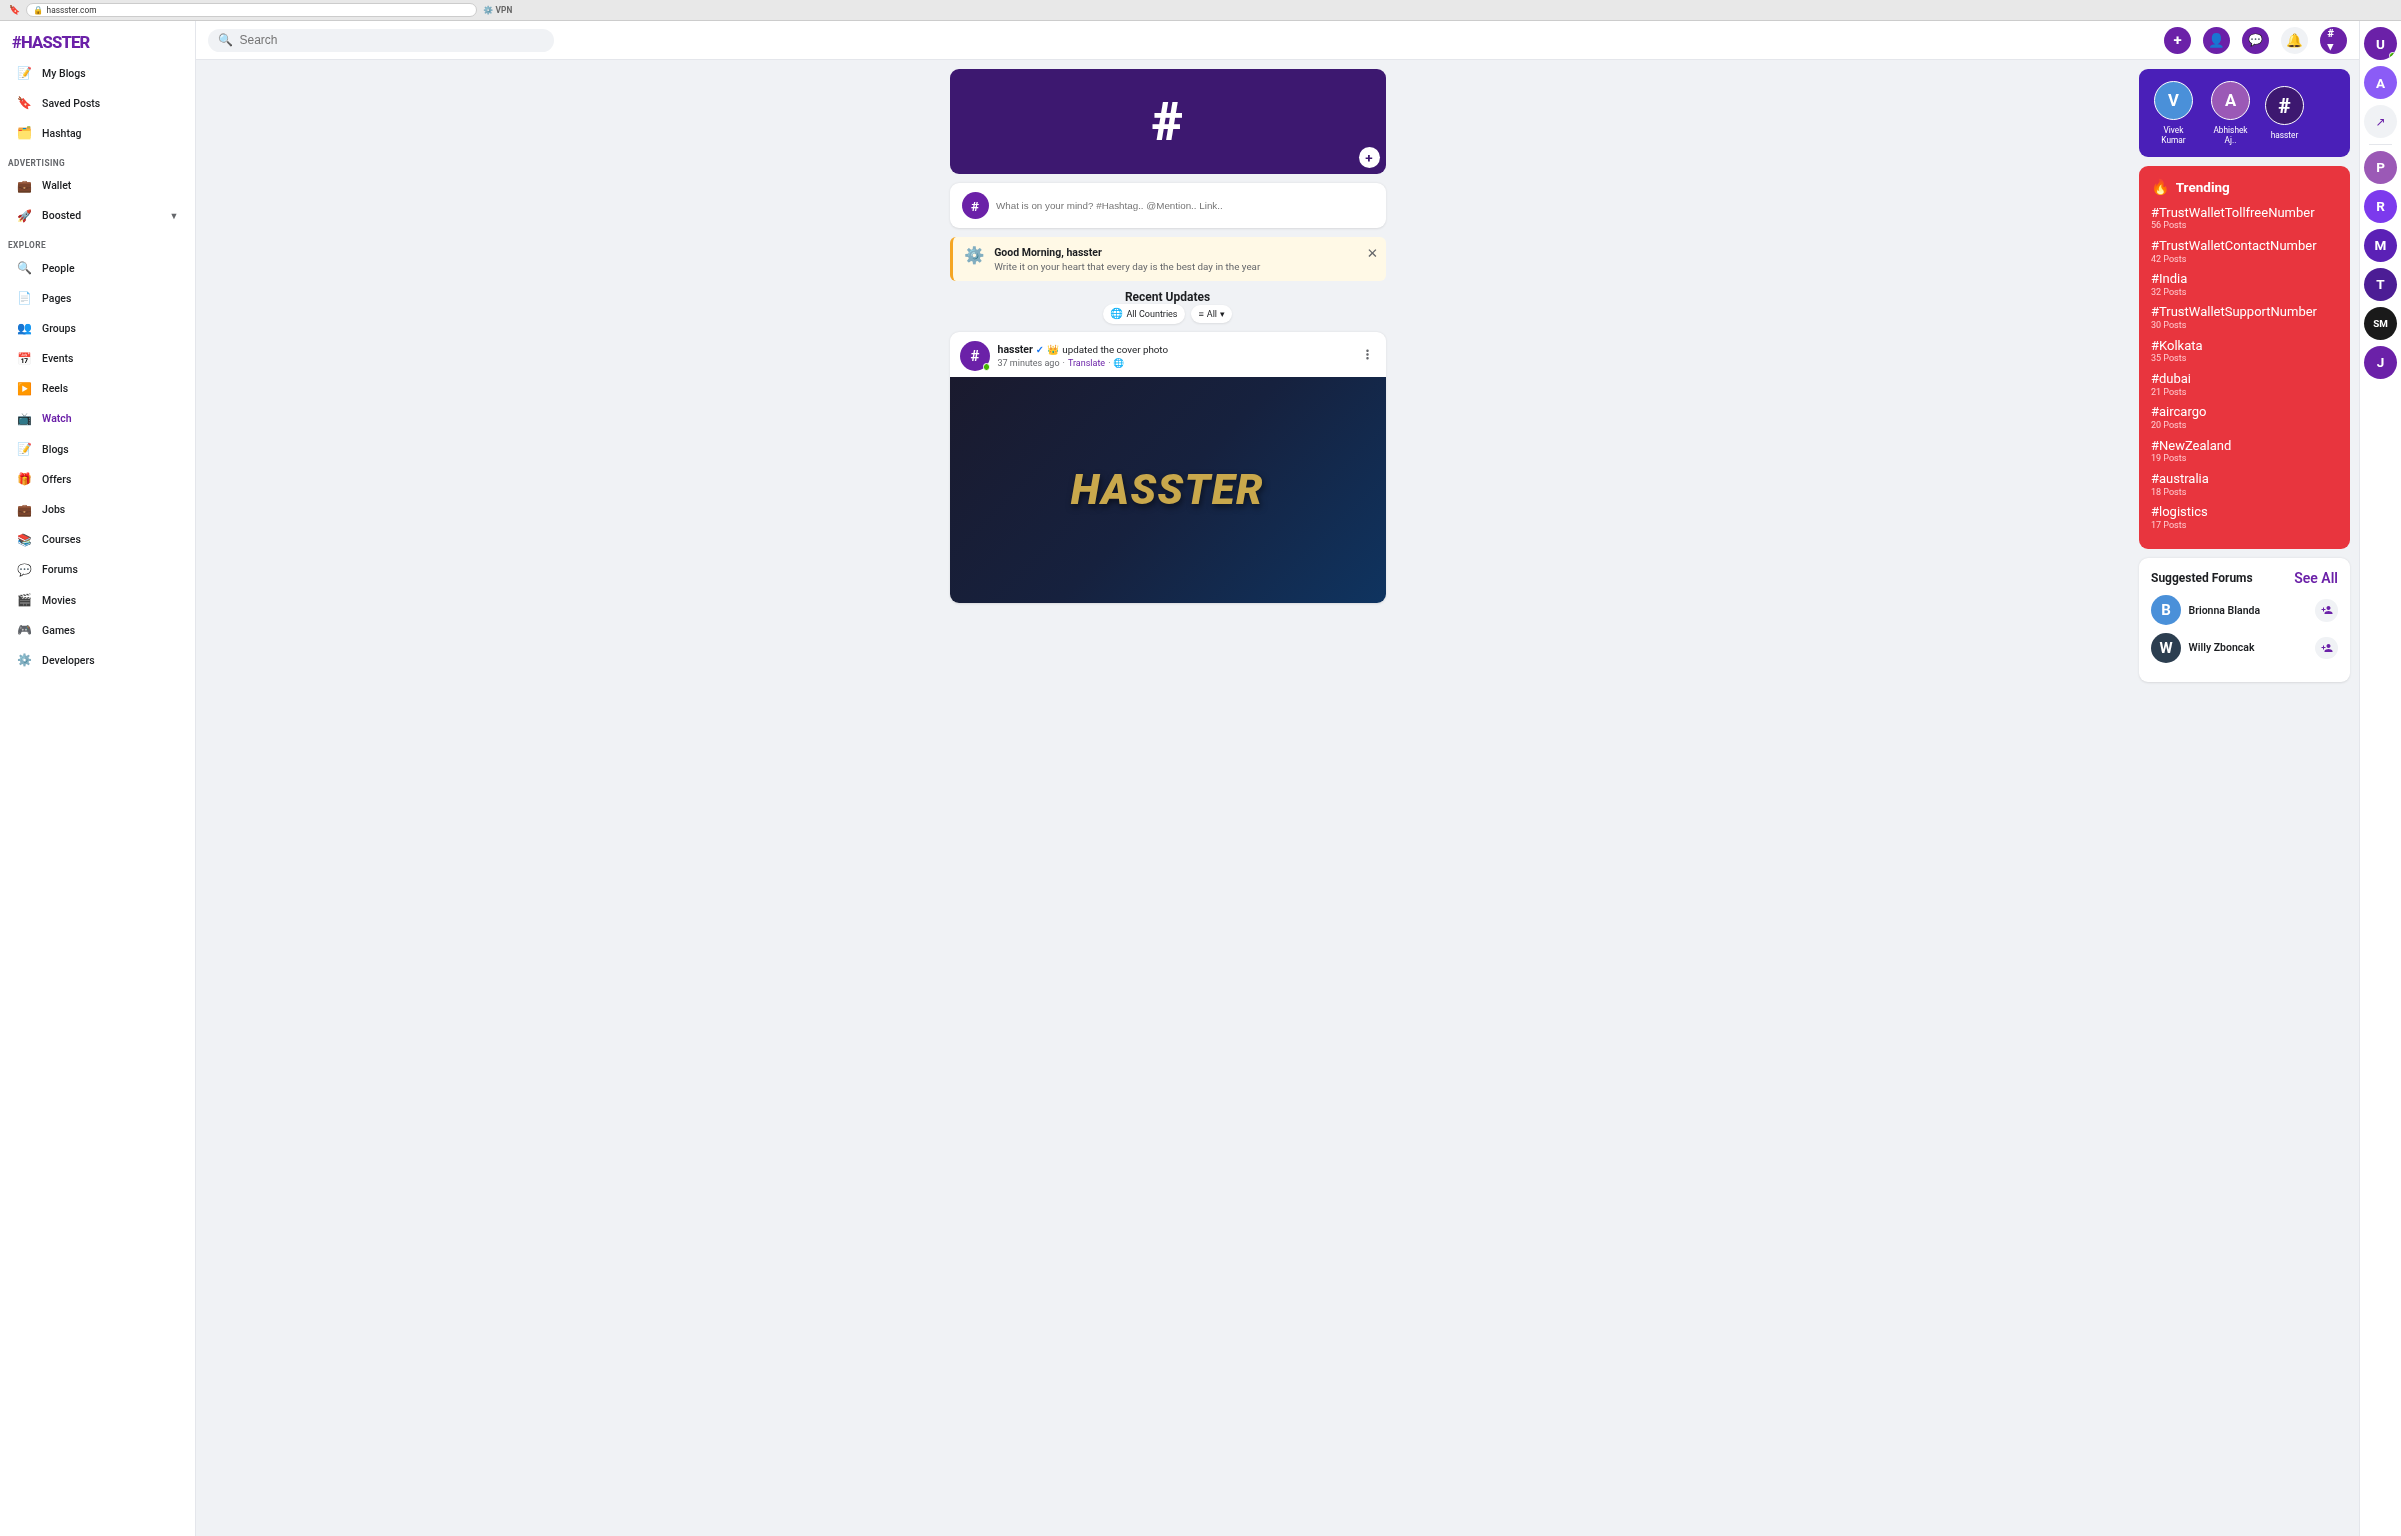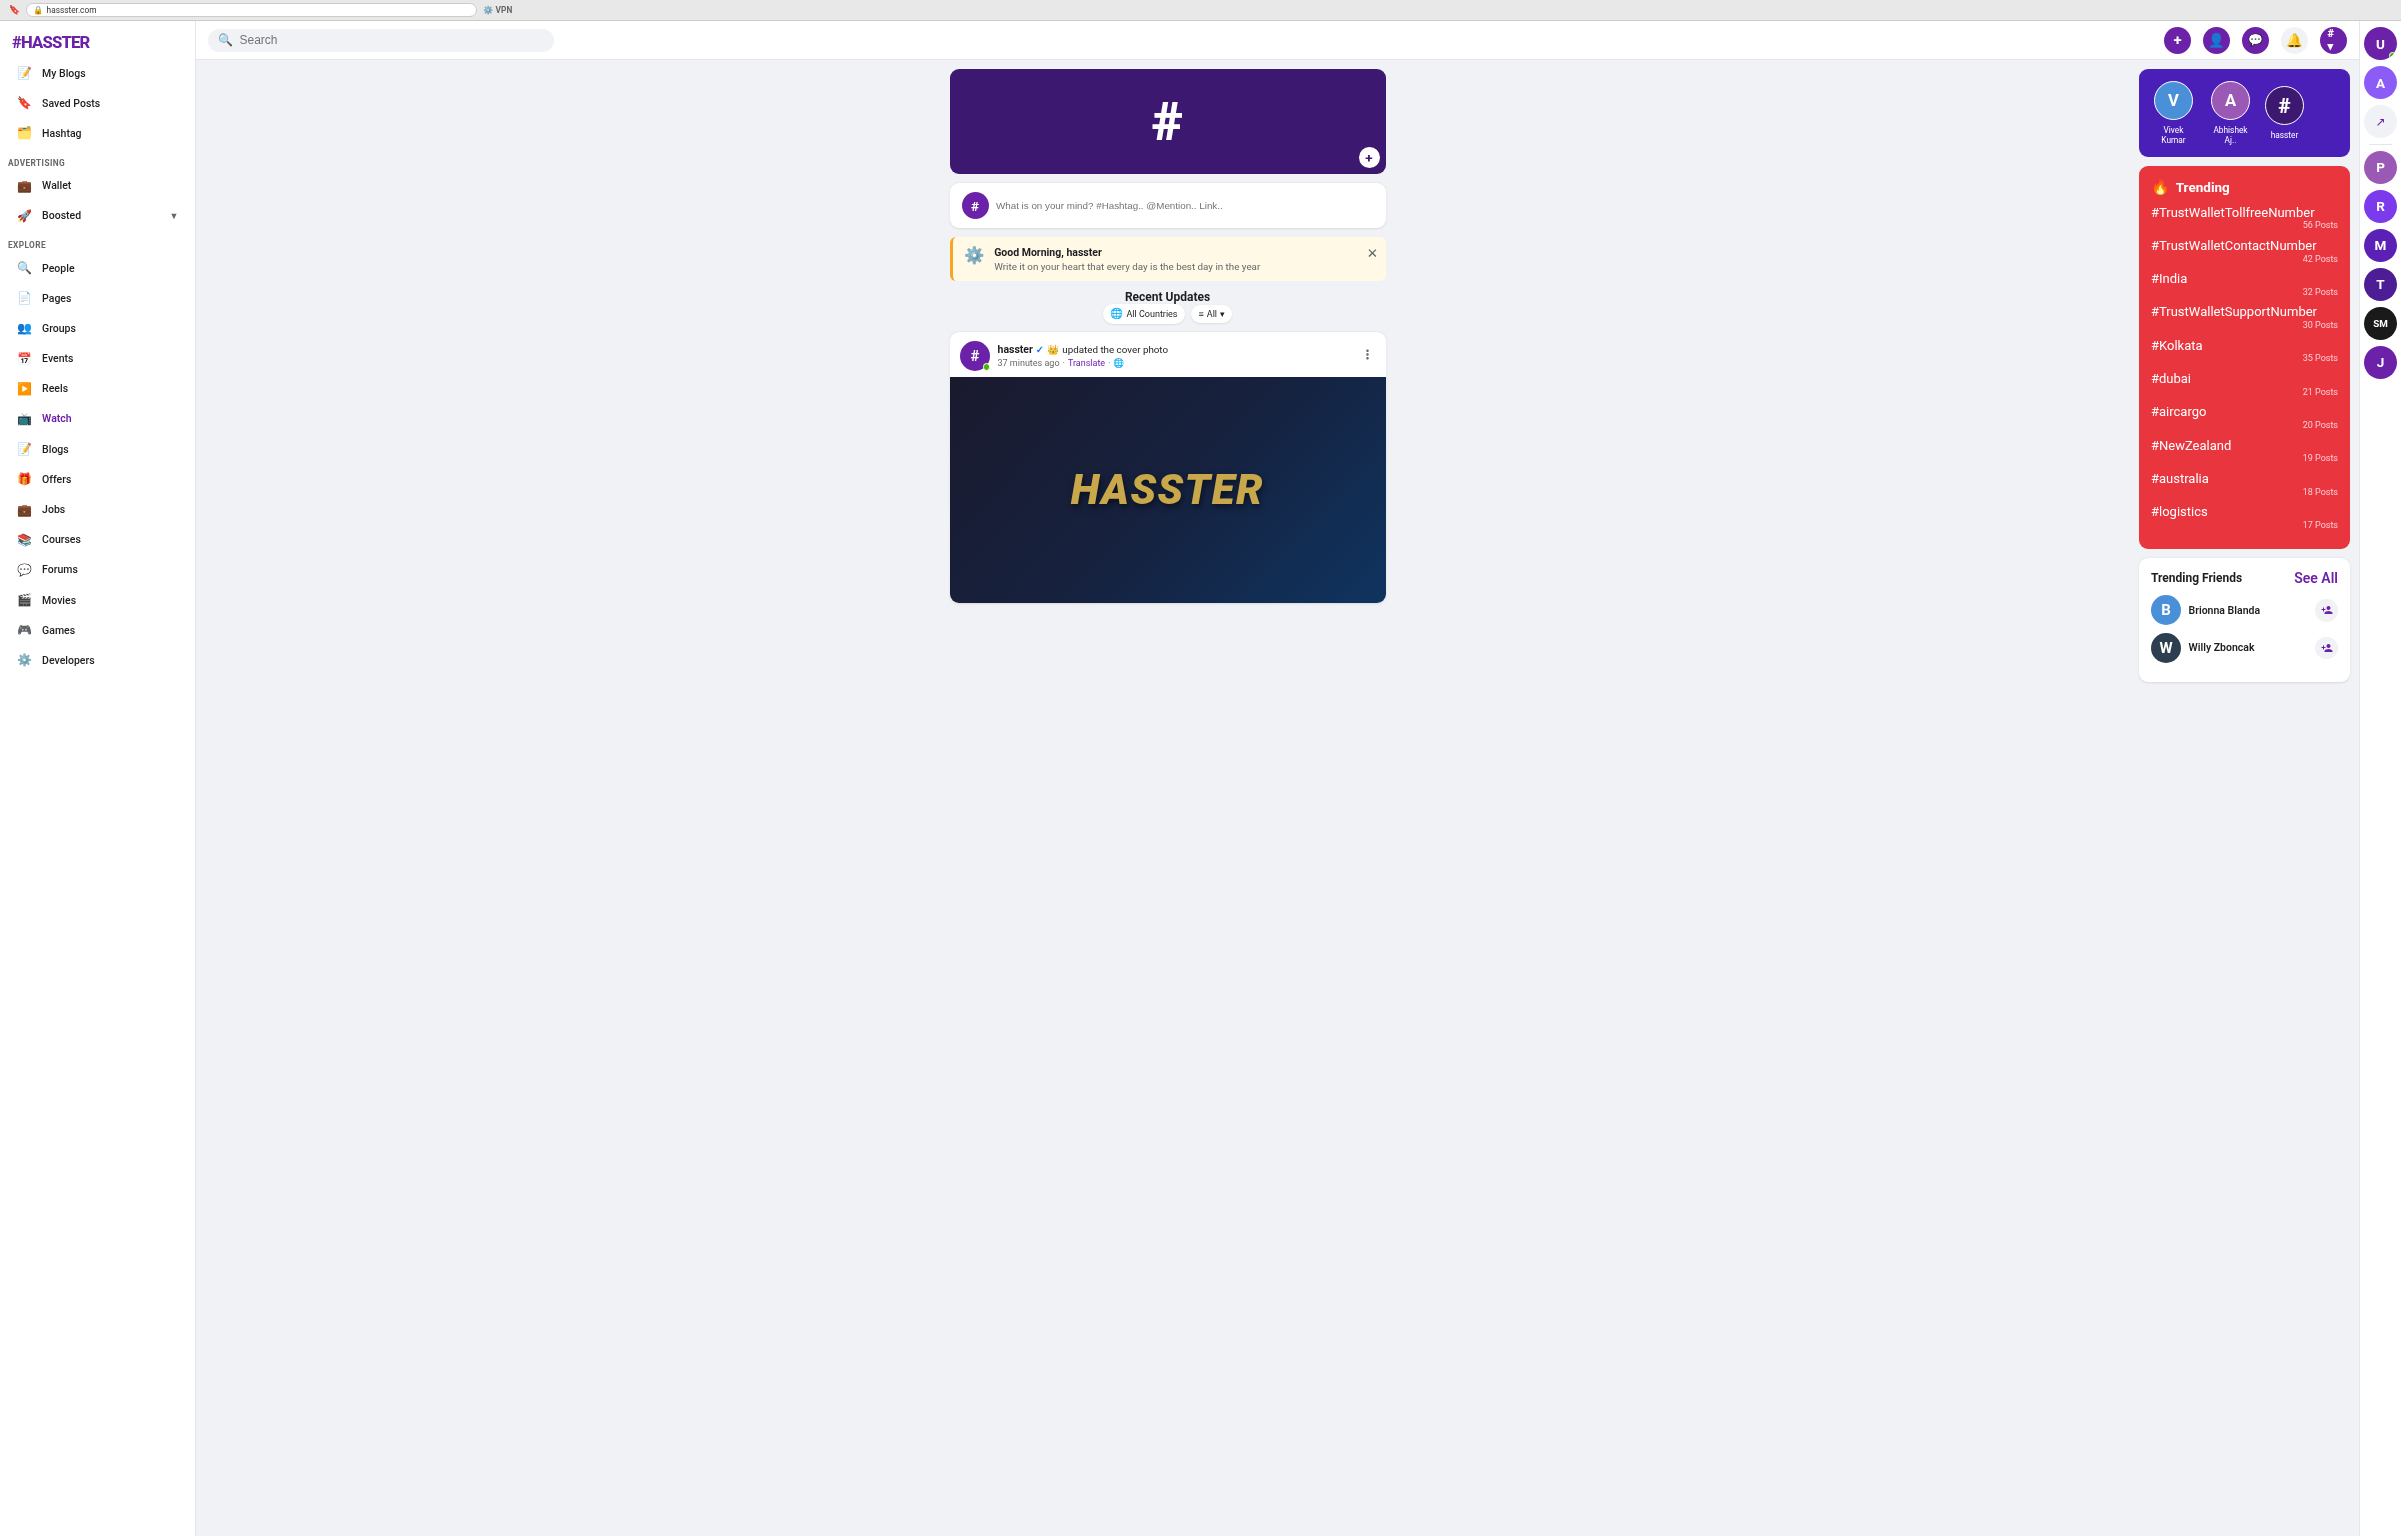--- a/index.html
+++ b/index.html
@@ -144,21 +144,21 @@
     
     .trending-card {
       background: #e8353e; border-radius: 9px; padding: 12px;
       margin-bottom: 9px;
     }
     .trending-header { display: flex; align-items: center; gap: 6px; margin-bottom: 9px; }
     .trending-title { font-size: 13.5px; font-weight: 700; color: white; }
     .fire-icon { font-size: 15px; }
     .trending-item { margin-bottom: 7.5px; cursor: pointer; }
     .trending-hashtag { font-size: 13px; font-weight: 400; color: white; }
-    .trending-count { font-size: 9px; color: #ffcdd2; margin-top: 0.8px; text-align: right; }
+    .trending-count { font-size: 9px; color: #ffcdd2; margin-top: 0.8px; }
 
     
     .suggested-card { background: white; border-radius: 9px; padding: 12px; box-shadow: 0 0.8px 2.3px rgba(0,0,0,0.1); }
     .suggested-header { display: flex; align-items: center; justify-content: space-between; margin-bottom: 9px; }
     .suggested-title { font-size: 12px; font-weight: 700; color: #1c1e21; }
     .see-all-link { font-size: 14px; color: #6b21a8; cursor: pointer; font-weight: 600; }
     .suggested-item { display: flex; align-items: center; gap: 7.5px; margin-bottom: 7.5px; }
     .suggested-avatar { width: 30px; height: 30px; border-radius: 50%; display: flex; align-items: center; justify-content: center; font-size: 15px; font-weight: bold; color: white; }
     .suggested-name { flex: 1; font-size: 10.5px; font-weight: 600; color: #1c1e21; }
     .add-friend-btn { width: 22.6px; height: 22.6px; border-radius: 50%; background: #f0f2f5; border: none; cursor: pointer; display: flex; align-items: center; justify-content: center; color: #6b21a8; font-size: 12px; }
@@ -452,21 +452,21 @@
             <div class="trending-count">18 Posts</div>
           </div>
           <div class="trending-item">
             <div class="trending-hashtag">#logistics</div>
             <div class="trending-count">17 Posts</div>
           </div>
         </div>
 
         <div class="suggested-card">
           <div class="suggested-header">
-            <span class="suggested-title">Trending Friends</span>
+            <span class="suggested-title">Suggested Forums</span>
             <span class="see-all-link">See All</span>
           </div>
           <div class="suggested-item">
             <div class="suggested-avatar" style="background:#4a90d9;">B</div>
             <span class="suggested-name">Brionna Blanda</span>
             <button class="add-friend-btn">
               <svg width="12" height="12" viewBox="0 0 24 24" fill="currentColor">
                 <path d="M15 12c2.21 0 4-1.79 4-4s-1.79-4-4-4-4 1.79-4 4 1.79 4 4 4zm-9-2V7H4v3H1v2h3v3h2v-3h3v-2H6zm9 4c-2.67 0-8 1.34-8 4v2h16v-2c0-2.66-5.33-4-8-4z"></path>
               </svg>
             </button>

